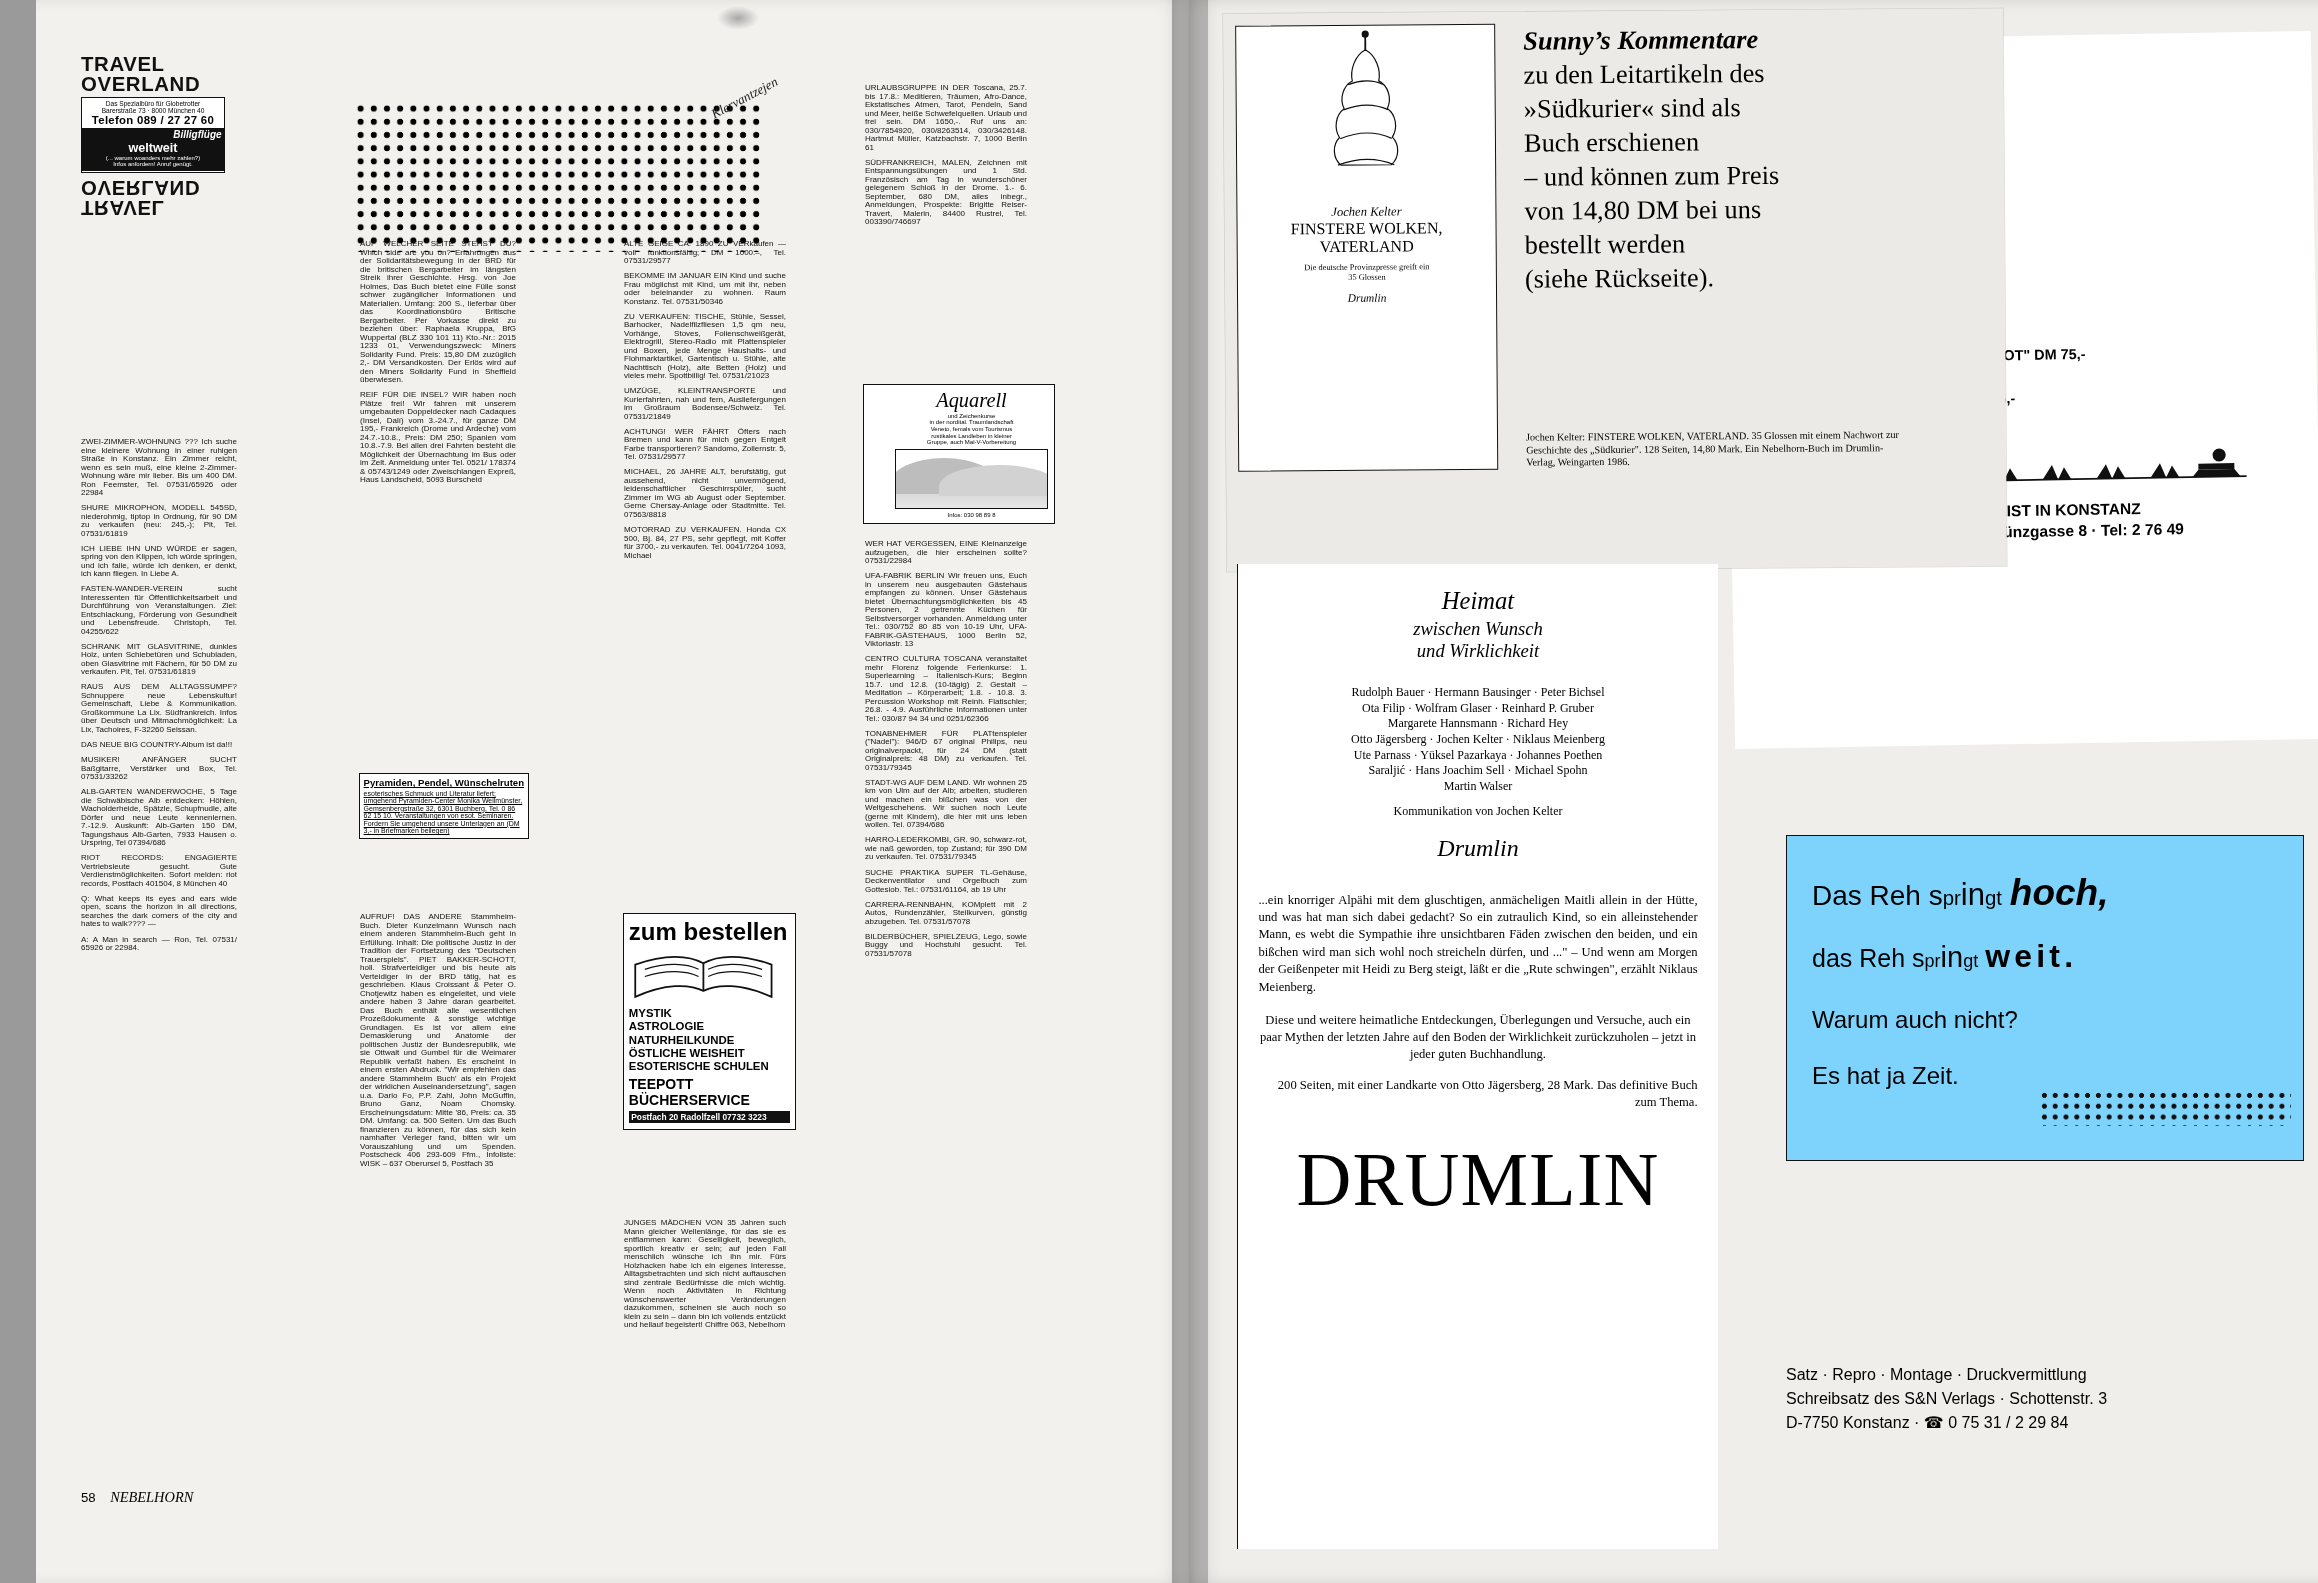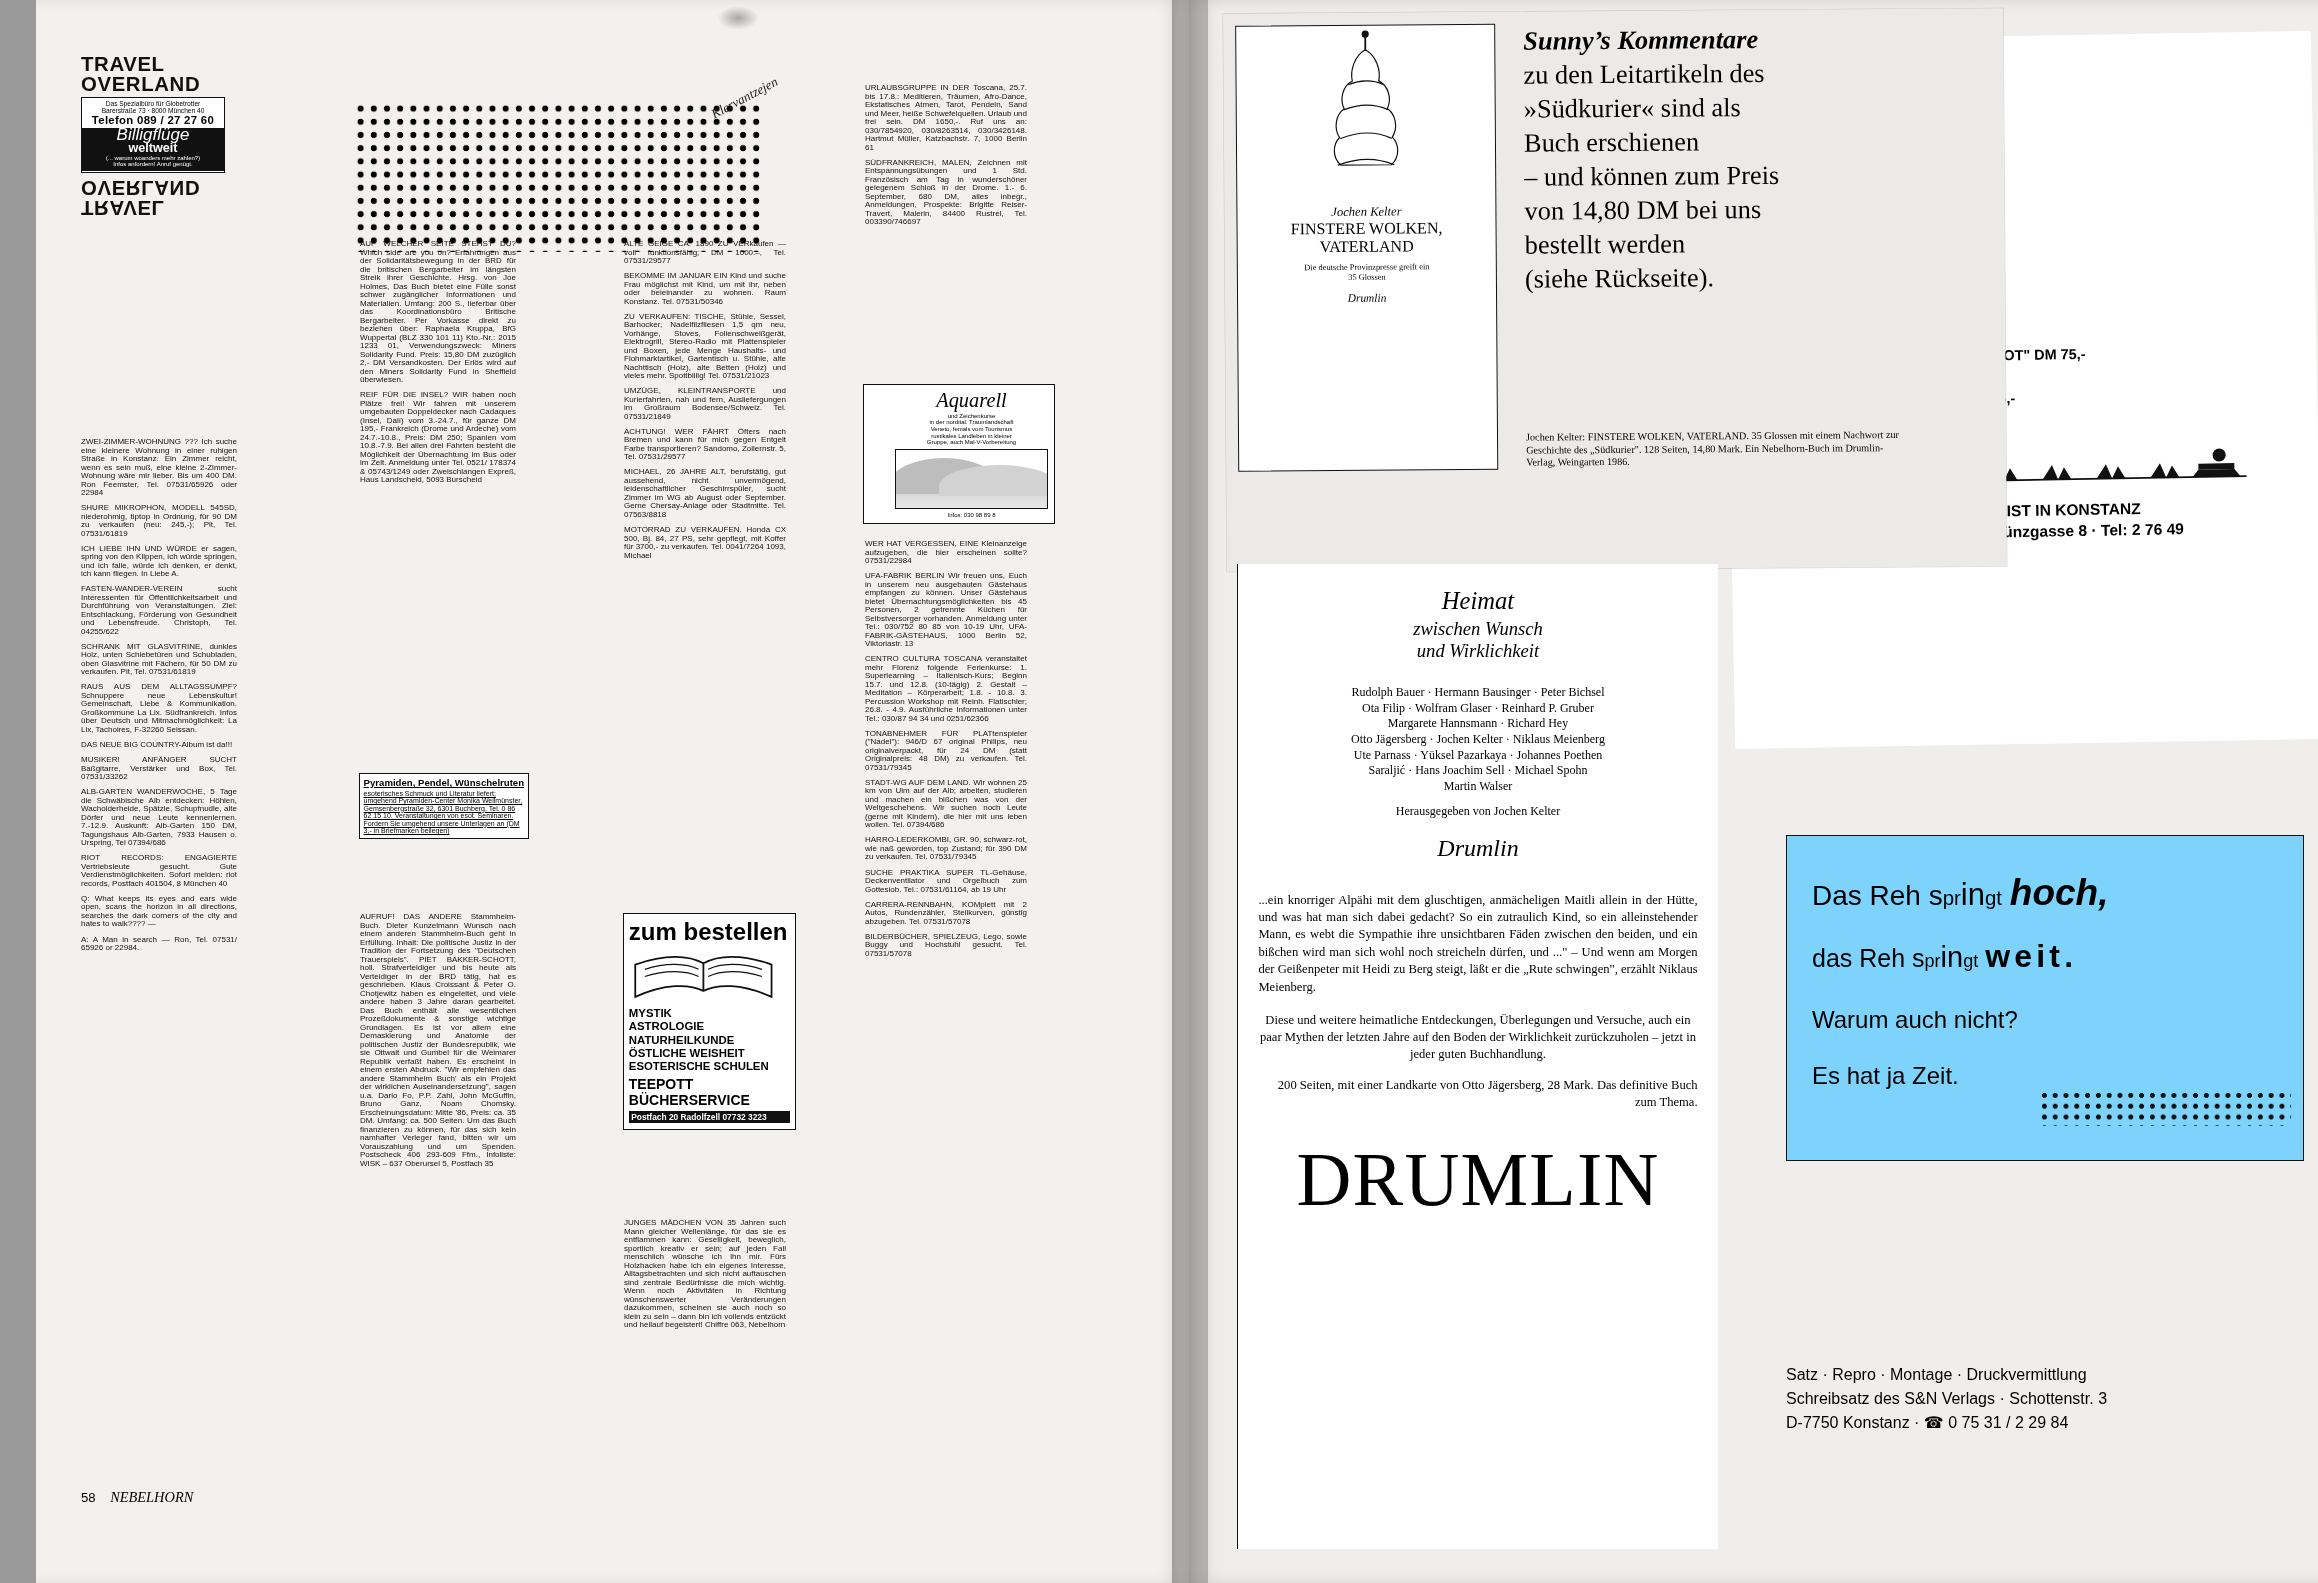--- a/index.html
+++ b/index.html
@@ -17,21 +17,21 @@
   .blk{margin-bottom:6.6px;}
   
   .to-logo{position:absolute;left:81px;top:54px;width:144px;}
   .to-word{font-family:"Liberation Sans", sans-serif;font-weight:bold;font-size:20.4px;letter-spacing:0.6px;
            color:#111;line-height:20.4px;}
   .to-box{border:1.8px solid #111;width:142px;margin-top:2.4px;padding:1.8px 0 1.2px;background:#fff;}
   .to-box .l1{font-size:6.6px;text-align:center;line-height:7.2px;}
   .to-box .l2{font-size:6.6px;text-align:center;line-height:7.2px;}
   .to-box .tel{font-size:11.4px;font-weight:bold;text-align:center;letter-spacing:0.3px;}
   .to-billig{background:#111;color:#fff;text-align:center;padding:1.8px 2.4px 3px;margin-top:1.2px;}
-  .to-billig .b1{font-size:17px;font-weight:normal;line-height:12.6px;font-style:italic;}
+  .to-billig .b1{font-size:10px;font-weight:bold;line-height:12.6px;font-style:italic;text-align:right;}
   .to-billig .b2{font-size:12.6px;font-weight:bold;line-height:12.6px;}
   .to-billig .b3{font-size:6px;line-height:6.6px;font-style:normal;}
   .to-flip{transform:scaleY(-1);margin-top:3.6px;}
   .sig{position:absolute;left:708px;top:90px;font-family:"Liberation Serif",serif;font-style:italic;
        font-size:13.2px;transform:rotate(-28deg);color:#222;}
   
   .aquarell{position:absolute;left:865px;top:384px;width:180px;height:144px;border:1.2px solid #111;background:#fff;padding-left:25px;}
   .aq-title{font-family:"Liberation Serif",serif;font-style:italic;font-size:20.4px;text-align:center;margin-top:3.6px;}
   .aq-sub{font-size:6px;text-align:center;line-height:6.6px;margin-top:1.2px;}
   .aq-pic{margin:3.6px 6px 0;height:58px;border:0.6px solid #111;background:
@@ -304,21 +304,21 @@
       <h2 style="font-size:18.6px;line-height:21.6px;margin-top:0;">und Wirklichkeit</h2>
       <div class="names">
         <div>Rudolph Bauer · Hermann Bausinger · Peter Bichsel</div>
         <div>Ota Filip · Wolfram Glaser · Reinhard P. Gruber</div>
         <div>Margarete Hannsmann · Richard Hey</div>
         <div>Otto Jägersberg · Jochen Kelter · Niklaus Meienberg</div>
         <div>Ute Parnass · Yüksel Pazarkaya · Johannes Poethen</div>
         <div>Saraljić · Hans Joachim Sell · Michael Spohn</div>
         <div>Martin Walser</div>
       </div>
-      <div class="hrsg">Herausgegeben von Jochen Kelter</div>
+      <div class="hrsg">Kommunikation von Jochen Kelter</div>
       <div class="dr2">Drumlin</div>
       <div class="body">...ein knorriger Alpähi mit dem gluschtigen, anmächeligen Maitli allein in der Hütte, und was hat man sich dabei gedacht? So ein zutraulich Kind, so ein alleinstehender Mann, es webt die Sympathie ihre unsichtbaren Fäden zwischen den beiden, und ein bißchen wird man sich wohl noch streicheln dürfen, und ..." – Und wenn am Morgen der Geißenpeter mit Heidi zu Berg steigt, läßt er die „Rute schwingen", erzählt Niklaus Meienberg.</div>
       <div class="body" style="margin-top:15.6px;text-align:center;">Diese und weitere heimatliche Entdeckungen, Überlegungen und Versuche, auch ein paar Mythen der letzten Jahre auf den Boden der Wirklichkeit zurückzuholen – jetzt in jeder guten Buchhandlung.</div>
       <div class="body" style="margin-top:13.2px;text-align:right;">200 Seiten, mit einer Landkarte von Otto Jägersberg, 28 Mark. Das definitive Buch zum Thema.</div>
       <div class="logo">DRUMLIN</div>
     </div>
 
     <div class="reh">
       <div style="font-size:28px;margin:36px 0 0 25px;">
         <span>Das Reh s</span><span style="font-size:20.4px">pr</span><span style="font-size:31px">in</span><span style="font-size:20.4px">gt</span> <span style="font-size:37px;font-weight:bold;font-style:italic;">hoch,</span>

